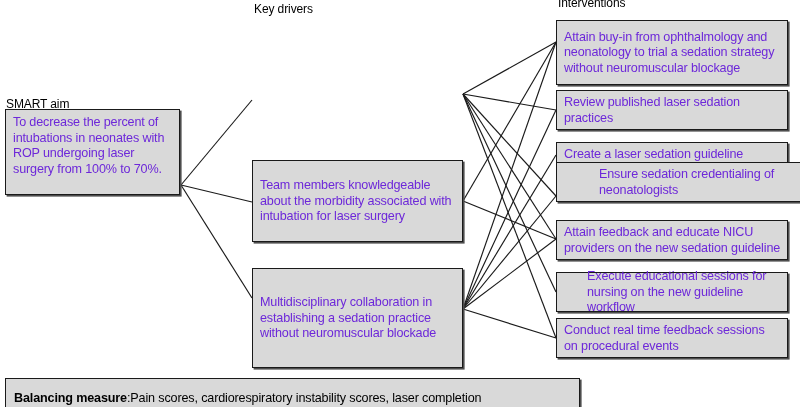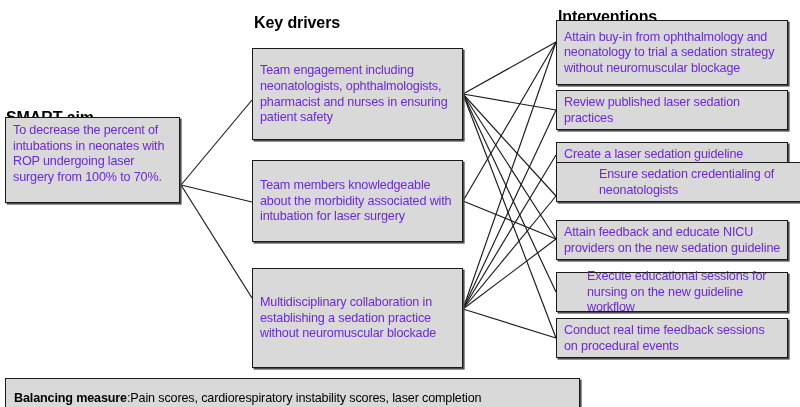--- a/index.html
+++ b/index.html
@@ -18,26 +18,25 @@
   #wires {
     position: absolute;
     left: 0;
     top: 0;
     width: 800px;
     height: 407px;
     pointer-events: none;
   }
   .heading {
     position: absolute;
-    font-size: 16px;
-    font-weight: bold;
+    font-size: 12px;
+    font-weight: normal;
     color: #000000;
     letter-spacing: -0.1px;
     white-space: nowrap;
-    margin-top: 12px;
   }
   .node {
     position: absolute;
     box-sizing: border-box;
     background: #d9d9d9;
     border: 1px solid #1a1a1a;
     box-shadow: 1.6px 1.6px 0 0 #4d4d4d;
     color: #6d28d9;
     font-size: 12.6px;
     line-height: 15.6px;
@@ -100,27 +99,24 @@
       <line x1="463" y1="309" x2="556" y2="196"></line>
       <line x1="463" y1="309" x2="556" y2="239"></line>
       <line x1="463" y1="309" x2="556" y2="338"></line>
     </g>
   </svg>
 
   <div class="heading" style="left:6px; top:97px;">SMART aim</div>
   <div class="heading" style="left:254px; top:2px;">Key drivers</div>
   <div class="heading" style="left:558px; top:-4px;">Interventions</div>
 
-  <div class="node aim" style="left:5px; top:117px; width:175px; height:86px;">
+  <div class="node aim" style="left:5px; top:109px; width:175px; height:86px;">
     <span>To decrease the percent of intubations in neonates with ROP undergoing laser surgery from 100% to 70%.</span>
   </div>
 
-  <div class="node" style="left:252px; top:48px; width:211px; height:92px;">
-    <span>Team engagement including neonatologists, ophthalmologists, pharmacist and nurses in ensuring patient safety</span>
-  </div>
   <div class="node" style="left:252px; top:160px; width:211px; height:82px;">
     <span>Team members knowledgeable about the morbidity associated with intubation for laser surgery</span>
   </div>
   <div class="node" style="left:252px; top:268px; width:211px; height:100px;">
     <span>Multidisciplinary collaboration in establishing a sedation practice without neuromuscular blockade</span>
   </div>
 
   <div class="node" style="left:556px; top:20px; width:232px; height:65px;">
     <span>Attain buy-in from ophthalmology and neonatology to trial a sedation strategy without neuromuscular blockage</span>
   </div>

